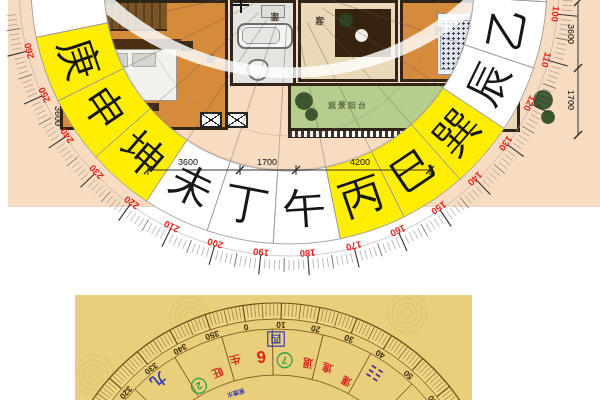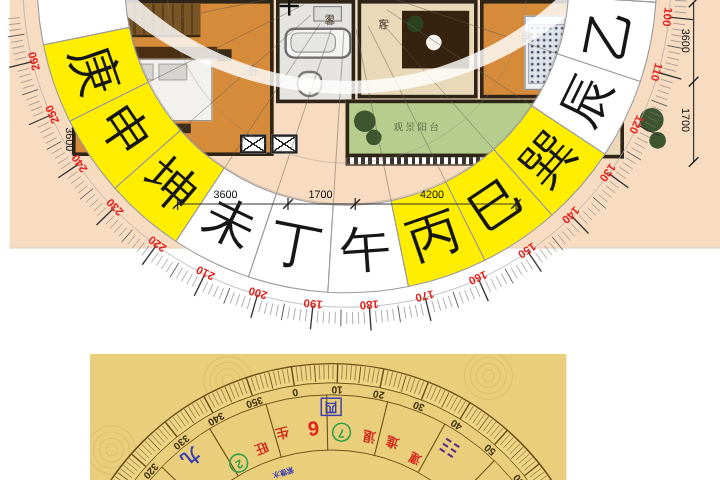--- a/index.html
+++ b/index.html
@@ -42,21 +42,21 @@
   #bed2-head{left:52px;top:4px;width:10px;height:54px;background:#332a22;position:absolute;}
   .shrub{position:absolute;background:#3d5630;border-radius:50%;}
   #rock{left:152px;top:14px;width:32px;height:24px;background:#9aa3a8;border-radius:50% 45% 55% 50%;
     box-shadow:inset 3px 3px 4px #c9ced1;position:absolute;}
   #rock2{left:138px;top:30px;width:13px;height:8px;background:#8b949a;border-radius:50%;position:absolute;}
   #btable{left:196px;top:30px;width:14px;height:14px;background:#c2a161;border-radius:50%;border:1px solid #8a6f3c;position:absolute;}
   .door-x{position:absolute;width:22px;height:16px;background:
     linear-gradient(to top right,transparent 47%,#222 47%,#222 53%,transparent 53%),
     linear-gradient(to bottom right,transparent 47%,#222 47%,#222 53%,transparent 53%),#fff;border:2px solid #222;box-sizing:border-box;}
   
-  .rlabel{position:absolute;z-index:3;font-size:9px;font-weight:normal;color:#4a3d2c;
+  .rlabel{position:absolute;z-index:3;font-size:9px;font-weight:bold;color:#4a3d2c;
     writing-mode:vertical-rl;letter-spacing:1px;opacity:.9;}
   #lbl-balcony{writing-mode:horizontal-tb;letter-spacing:2px;color:#55613f;font-size:8px;}
   
   #top-svg{left:0;top:0;width:600px;height:290px;z-index:5;pointer-events:none;}
   #bottom-photo{left:75px;top:295px;width:397px;height:105px;background:#e9cf7b;overflow:hidden;z-index:1;}
   #bottom-svg{left:0;top:0;width:397px;height:105px;}
   svg text{text-anchor:middle;dominant-baseline:central;}
 </style>
 </head>
 <body>

